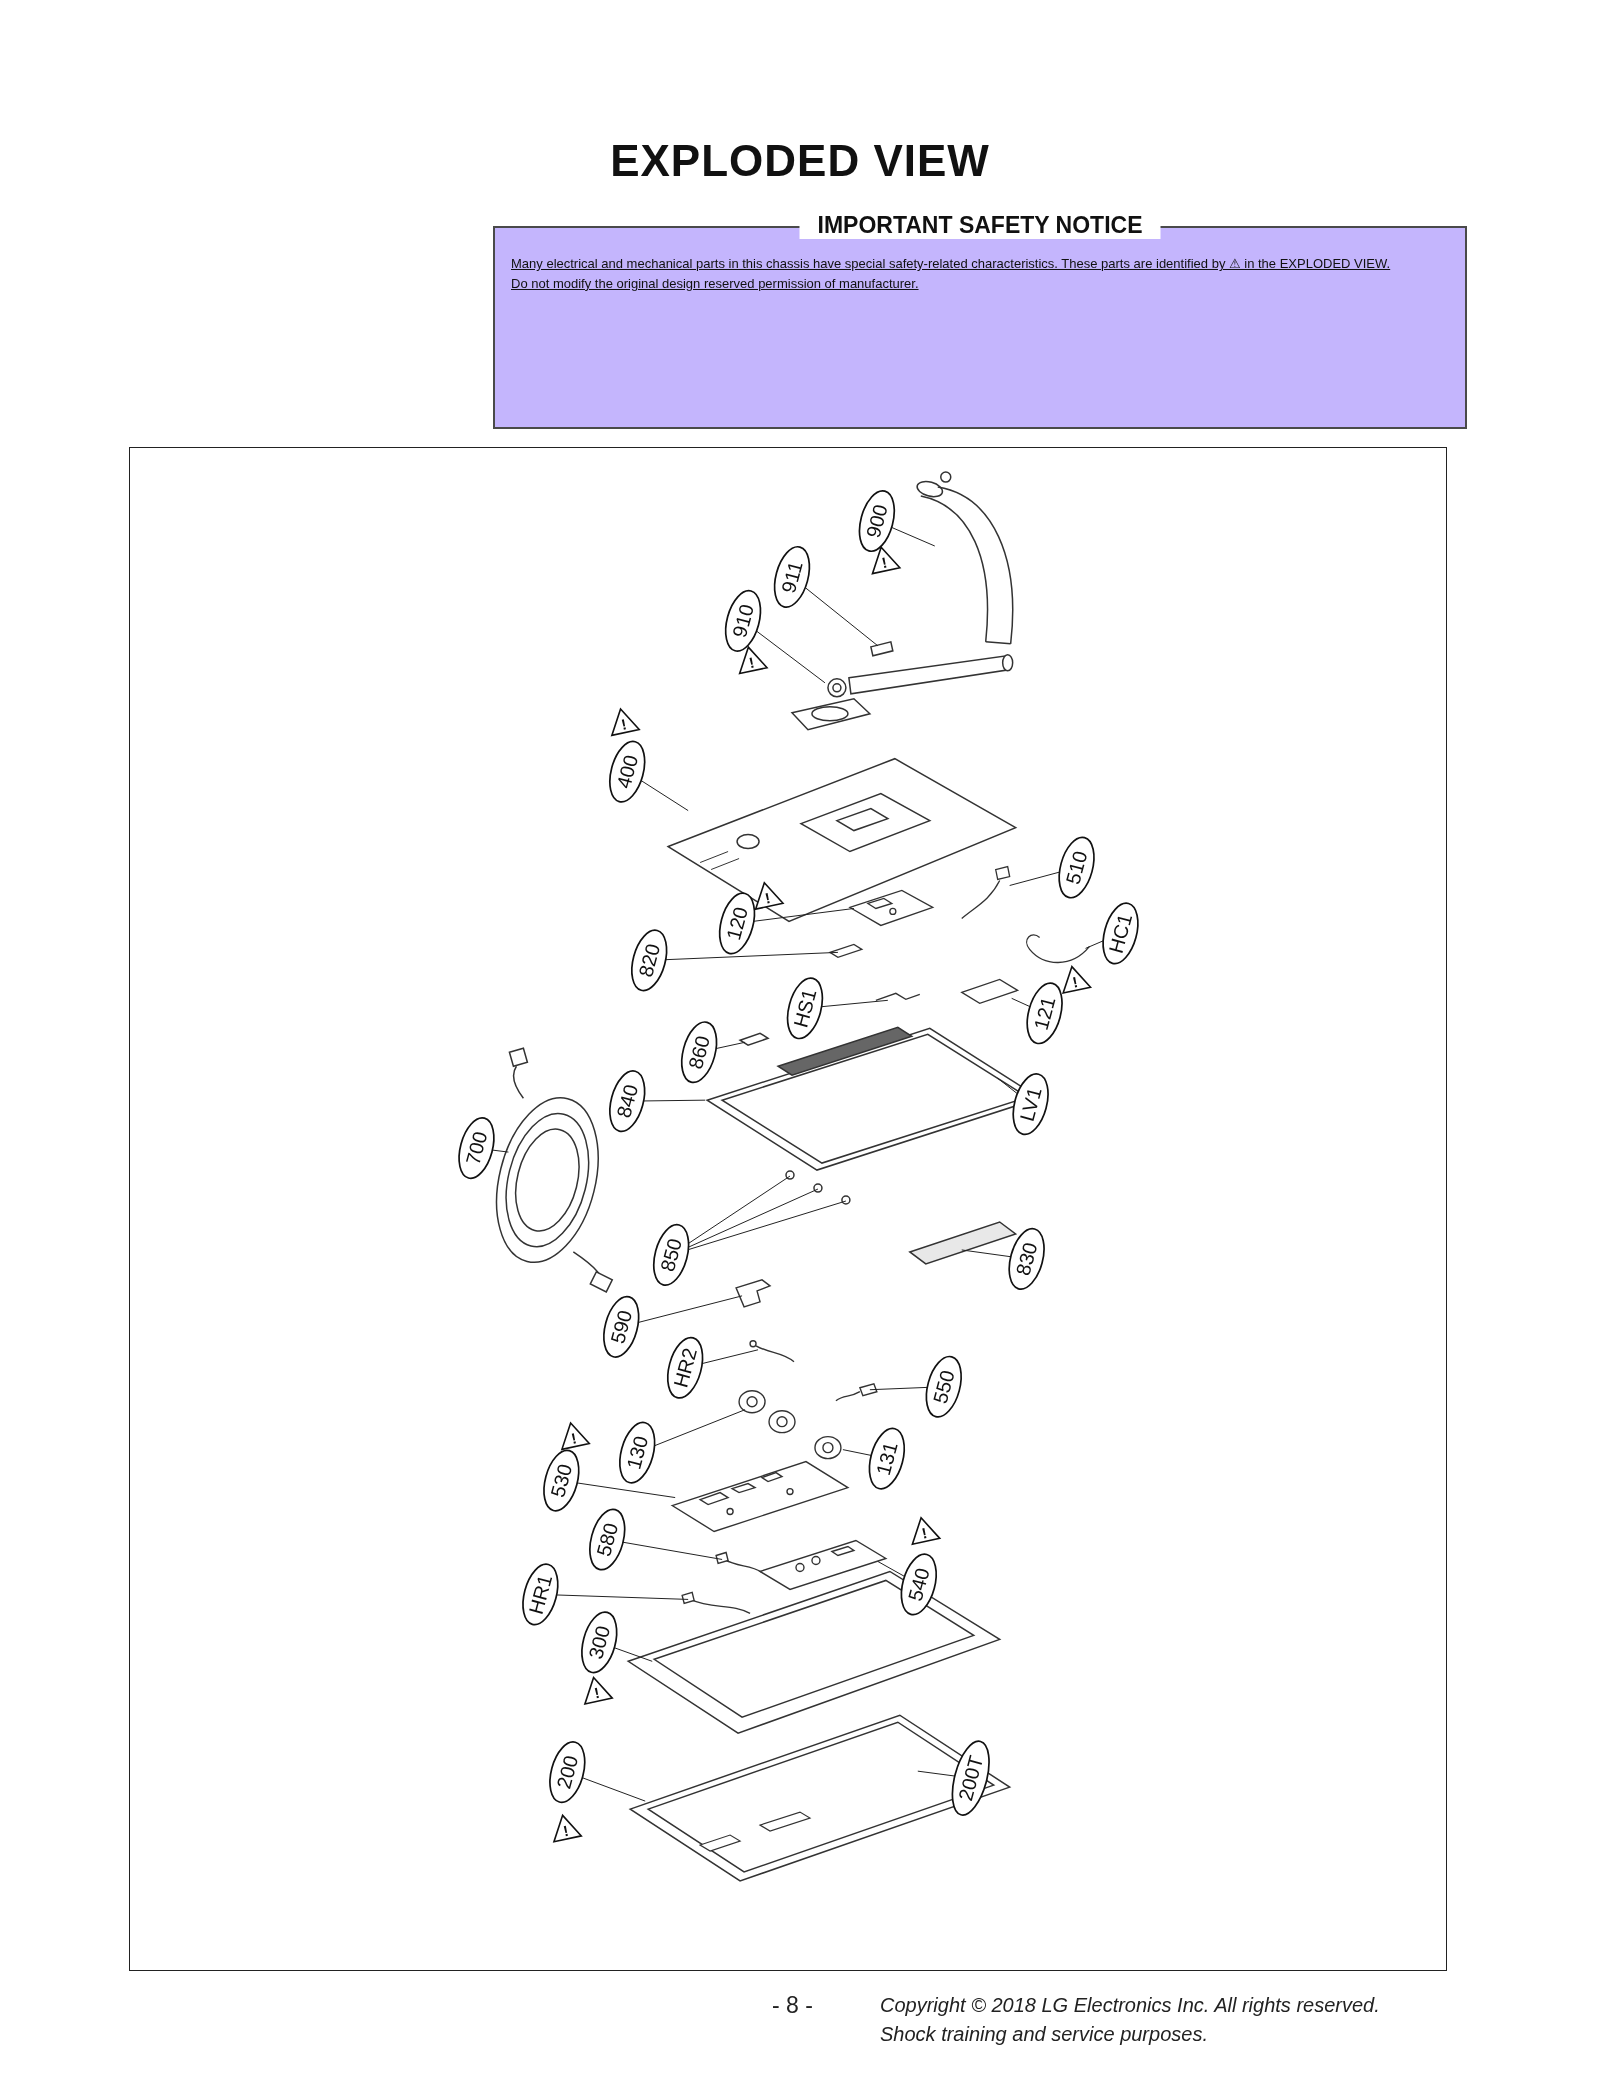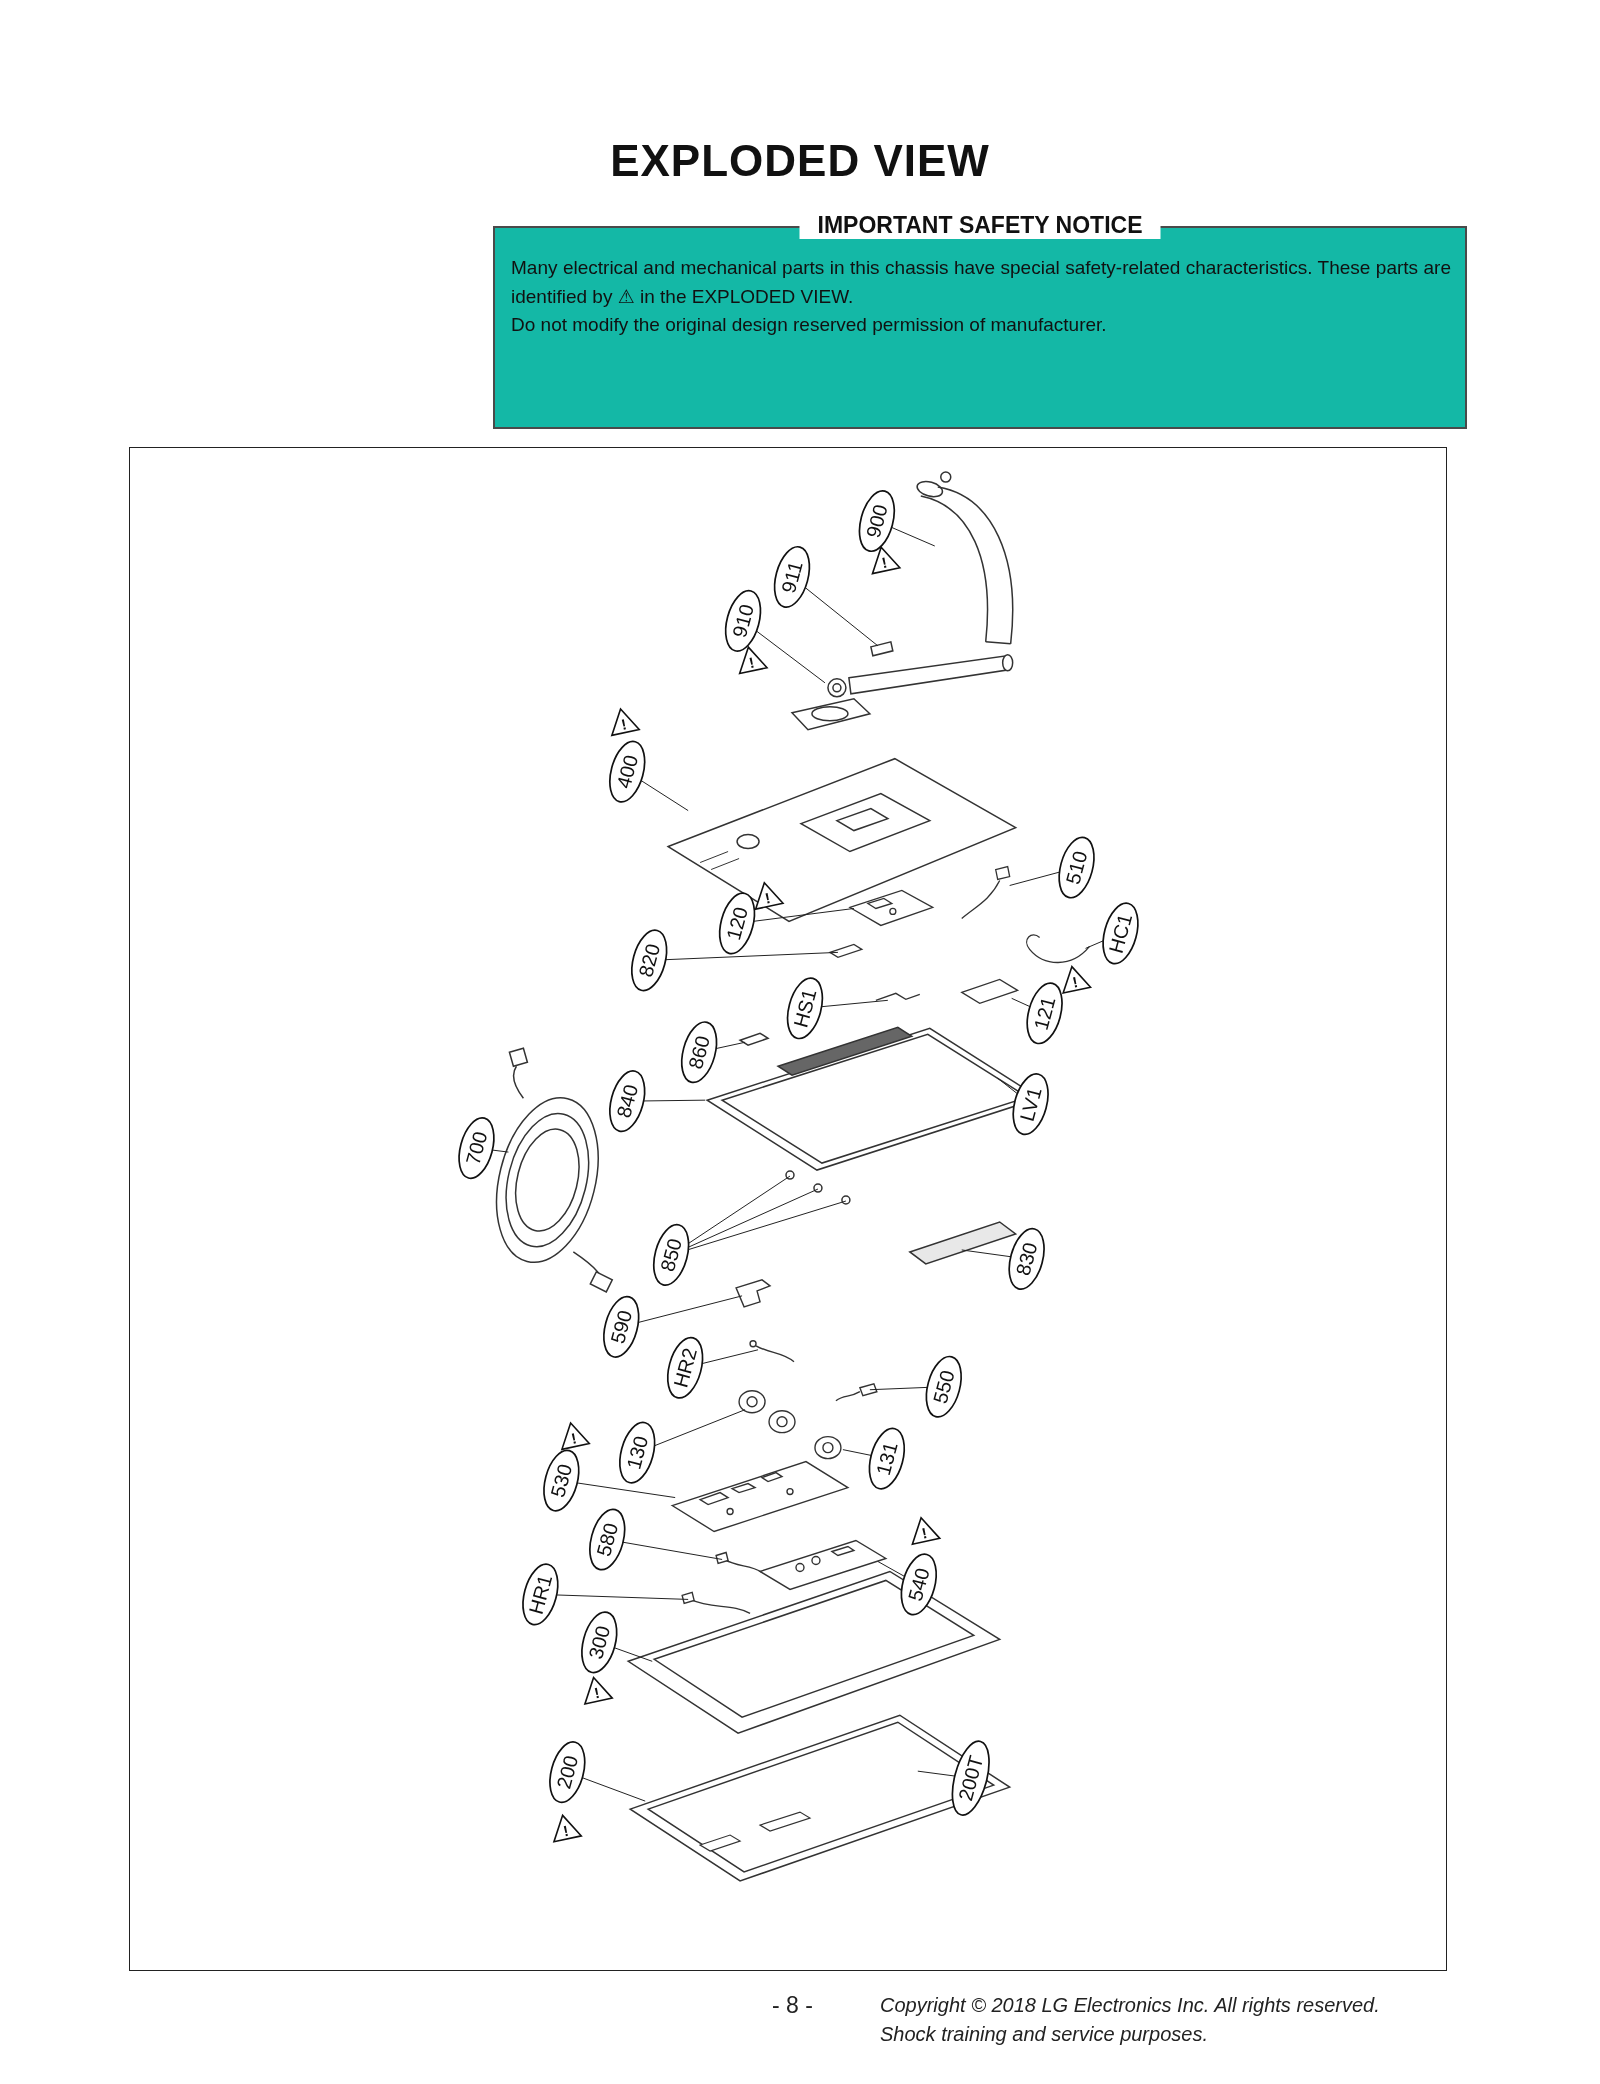--- a/index.html
+++ b/index.html
@@ -6,27 +6,27 @@
   body{
     width:1600px;height:2084px;position:relative;background:#ffffff;
     font-family:"Liberation Sans",sans-serif;color:#111;
   }
   .page-title{
     position:absolute;top:136px;left:0;width:100%;text-align:center;
     font-size:44px;font-weight:bold;margin:0;letter-spacing:1px;
   }
   .notice-box{
     position:absolute;left:493px;top:226px;width:974px;height:203px;
-    border:2px solid #4a4a4a;box-sizing:border-box;background:#14b8a6;
+    border:2px solid #4a4a4a;box-sizing:border-box;background:#c4b5fd;
   }
   .notice-heading{
     position:absolute;top:-16px;left:50%;transform:translateX(-50%);
     margin:0;background:#fff;padding:0 18px;font-size:23px;font-weight:bold;white-space:nowrap;
   }
-  .notice-body{padding:26px 14px 0 16px;font-size:19px;line-height:1.5;text-align:justify;}
+  .notice-body{padding:26px 14px 0 16px;font-size:13px;line-height:1.5;text-align:justify;text-decoration:underline;}
   .notice-body p{margin:0;}
   .diagram-box{
     position:absolute;left:129px;top:447px;width:1318px;height:1524px;
     border:1.5px solid #222;box-sizing:border-box;background:#fff;
   }
   .diagram-svg{width:100%;height:100%;display:block;}
   .footer-page{position:absolute;top:1992px;left:772px;font-size:23px;color:#222;}
   .footer-copy{position:absolute;top:1991px;left:880px;font-size:20px;line-height:1.45;color:#222;font-style:italic;}
   .footer-copy p{margin:0;}
 </style>

